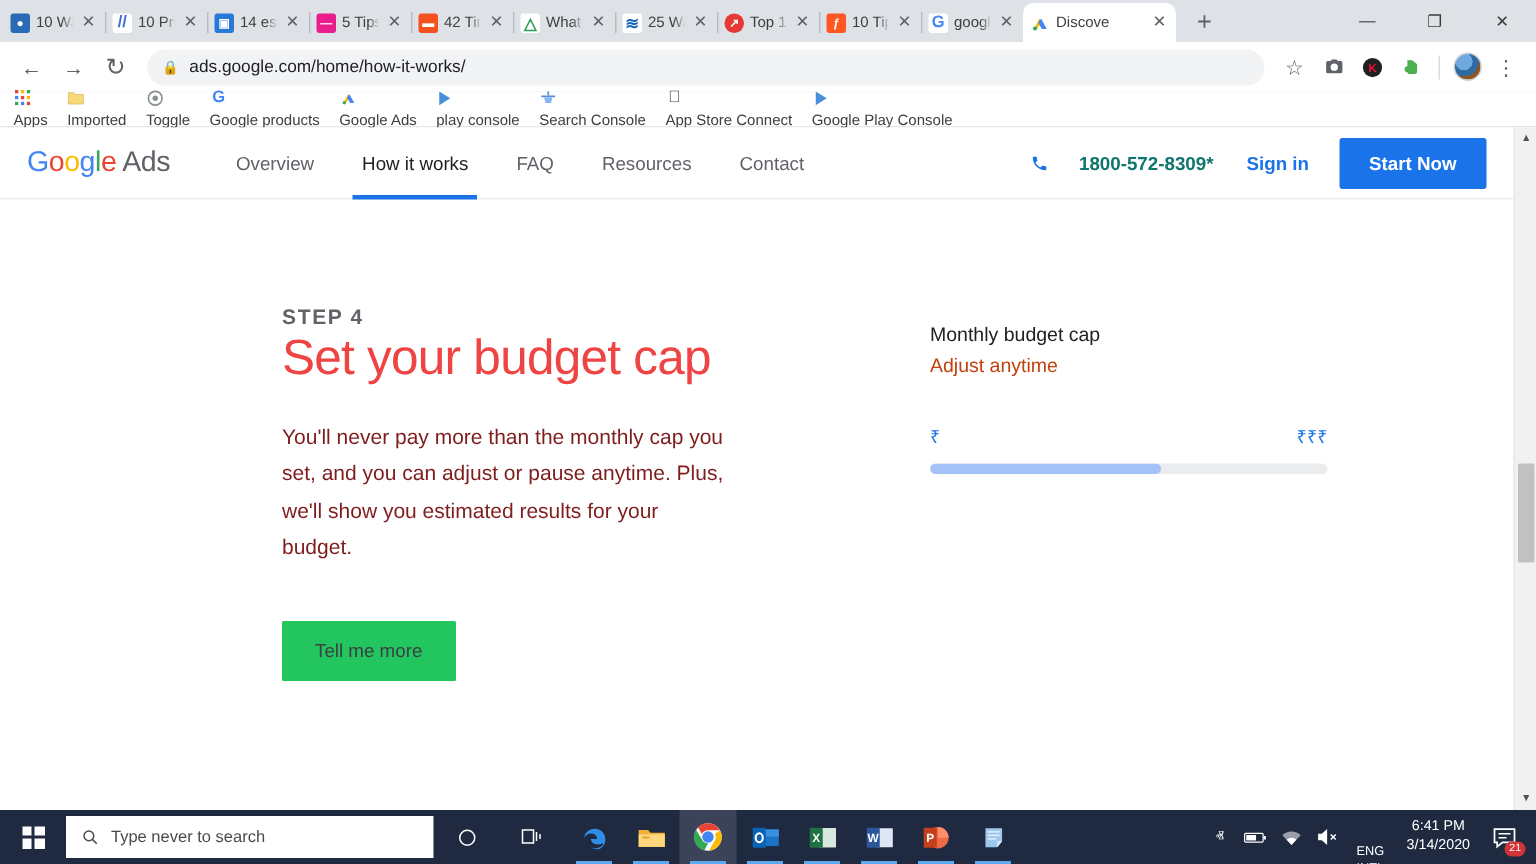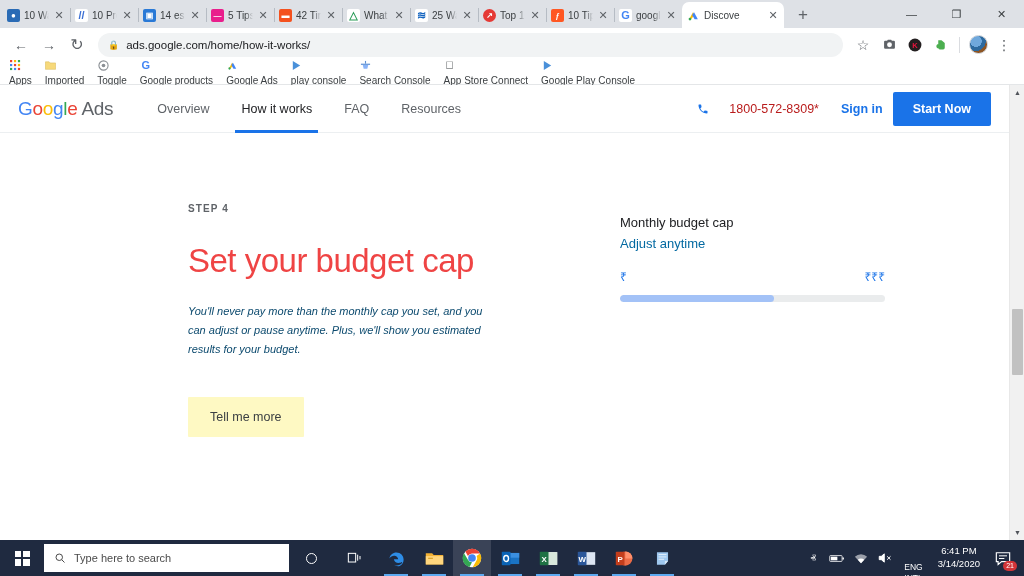--- a/index.html
+++ b/index.html
@@ -125,57 +125,56 @@
   }
   .navitem.active { color: #202124; font-weight: normal; }
   .navitem.active::after {
     content: ""; position: absolute; left: 10px; right: 10px; bottom: 0;
     height: 3px; background: #1a73e8;
   }
   .headerright {
     margin-left: auto; display: flex; align-items: center; gap: 0;
   }
   .phone {
-    display: flex; align-items: center; gap: 20px; color: #b91c1c;
-    font-size: 12.5px; margin-right: 22px; cursor: pointer; white-space: nowrap;
+    display: flex; align-items: center; gap: 20px; color: #0f766e;
+    font-size: 12.5px; margin-right: 22px; cursor: pointer; white-space: nowrap; font-weight: bold;
   }
   .signin {
-    color: #1a73e8; font-size: 12.5px; font-weight: bold; margin-right: 10px;
+    color: #1a73e8; font-size: 12.5px; font-weight: bold; margin-right: 20px;
     cursor: pointer; white-space: nowrap;
   }
   .startnow {
     background: #1a73e8; color: #fff; font-size: 12.5px; font-weight: bold;
     padding: 10px 20px; border: none; border-radius: 2px; cursor: pointer;
     white-space: nowrap;
   }
 
   
   .content { display: flex; padding: 70px 0 0 188px; }
   .left { width: 340px; }
   .step {
-    font-size: 10px; letter-spacing: 1.1px; font-weight: bold;
-    color: #5f6368; margin-bottom: 28px;
+    font-size: 14px; letter-spacing: 1.1px; font-weight: bold;
+    color: #5f6368; 
   }
   .headline {
     font-size: 33px; color: #ef4444; font-weight: normal;
     letter-spacing: -0.5px; line-height: 1.15; margin-bottom: 22px;
   }
   .body {
-    font-size: 11px; color: #0c4a6e; line-height: 1.75; max-width: 300px;
+    font-size: 14px; color: #7f1d1d; line-height: 1.75; max-width: 300px;
     margin-bottom: 37px;
-    font-style: italic;
   }
   .tellme {
-    background: #fef9c3; color: #3c4043; font-size: 12.5px; border: none;
+    background: #22c55e; color: #3c4043; font-size: 12.5px; border: none;
     padding: 13px 22px; cursor: pointer; border-radius: 1px;
   }
 
   .right { margin-left: 92px; width: 265px; padding-top: 12px; }
   .widget-title { font-size: 13px; color: #202124; margin-bottom: 6px; }
-  .widget-sub { font-size: 13px; color: #0369a1; margin-bottom: 17px; }
+  .widget-sub { font-size: 13px; color: #c2410c; margin-bottom: 31px; }
   .sliderrow {
     display: flex; justify-content: space-between; align-items: flex-end;
     color: #1a73e8; font-size: 12px; margin-bottom: 10px;
   }
   .track {
     height: 7px; background: #eaeced; border-radius: 4px; position: relative;
     overflow: hidden;
   }
   .fill {
     position: absolute; left: 0; top: 0; bottom: 0; width: 58%;
@@ -448,20 +447,21 @@
     <div class="page">
 
       <div class="siteheader">
         <div class="logo"><span class="g1">G</span><span class="o1">o</span><span class="o2">o</span><span class="g2">g</span><span class="l">l</span><span class="e">e</span> <span class="ads">Ads</span></div>
 
         <div class="sitenav">
           <div class="navitem">Overview</div>
           <div class="navitem active">How it works</div>
           <div class="navitem">FAQ</div>
           <div class="navitem">Resources</div>
+          <div class="navitem">Contact</div>
         </div>
 
         <div class="headerright">
           <div class="phone">
             <span>
               <svg width="12" height="12" viewBox="0 0 24 24" fill="#1a73e8">
                   <path d="M6.6 10.8c1.4 2.8 3.8 5.1 6.6 6.6l2.2-2.2c.3-.3.7-.4 1-.2 1.2.4 2.4.6 3.6.6.6 0 1 .4 1 1V20c0 .6-.4 1-1 1C10.6 21 3 13.4 3 4c0-.6.4-1 1-1h3.5c.6 0 1 .4 1 1 0 1.3.2 2.5.6 3.6.1.3 0 .7-.2 1l-2.3 2.2z"></path>
                 </svg>
             </span>
             <span>1800-572-8309*</span>
@@ -510,21 +510,21 @@
         <i></i>
       </span>
   </div>
   <div class="searchbox">
     <span>
       <svg width="12" height="12" viewBox="0 0 24 24" fill="none" stroke="#4a4a4a" stroke-width="2">
           <circle cx="10.5" cy="10.5" r="6.5"></circle>
           <path d="M15.5 15.5 L21 21"></path>
         </svg>
     </span>
-    <span>Type here to search</span>
+    <span>Type never to search</span>
   </div>
   <div class="tb-btn wide">
     <svg width="15" height="15" viewBox="0 0 24 24" fill="none" stroke="#ffffff" stroke-width="1.6">
         <circle cx="12" cy="12" r="8"></circle>
       </svg>
   </div>
   <div class="tb-btn wide">
     <svg width="16" height="14" viewBox="0 0 24 20" fill="none" stroke="#ffffff" stroke-width="1.5">
         <rect x="2" y="3" width="11" height="13"></rect>
         <path d="M16 5v9M19.5 7v5"></path>

